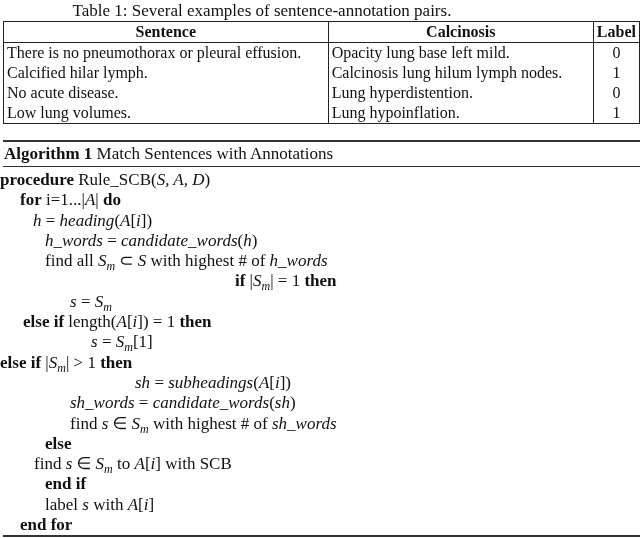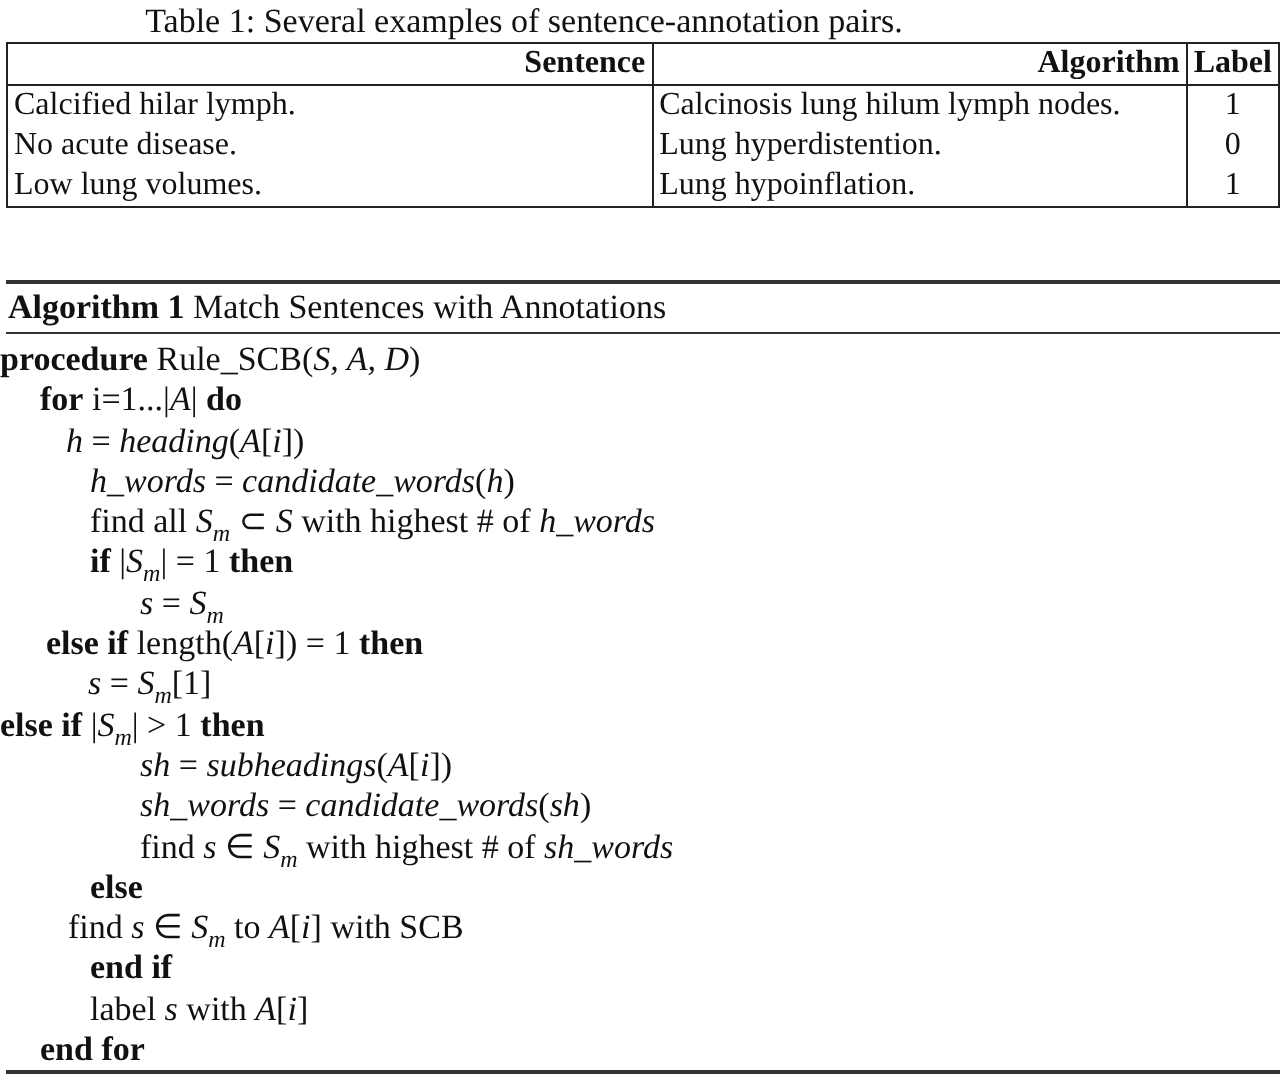--- a/index.html
+++ b/index.html
@@ -5,21 +5,21 @@
   html, body { margin:0; padding:0; background:#fff; }
   body { width:640px; height:538px; position:relative; overflow:hidden;
          font-family:"DejaVu Serif","Liberation Serif",serif; color:#111; }
   .caption { position:absolute; left:0; top:0; width:524px; text-align:center;
              font-size:17px; line-height:22px; font-family:"Liberation Serif",serif; }
   table.t1 { position:absolute; left:3px; top:21px; border-collapse:collapse;
              font-family:"Liberation Serif",serif; font-size:16px; }
   table.t1 td, table.t1 th { border-left:1px solid #222; border-right:1px solid #222;
              padding:0 3px; height:20px; line-height:20px; white-space:nowrap; }
   table.t1 { border:1px solid #222; }
-  table.t1 thead th { border-bottom:1px solid #222; text-align:right; font-weight:bold; }
+  table.t1 thead th { border-bottom:1px solid #222; text-align:center; font-weight:bold; }
   table.t1 th.lab, table.t1 td.lab { text-align:center; }
   table.t1 col.c1 { width:327px; } table.t1 col.c2 { width:268px; } table.t1 col.c3 { width:40px; }
   .rule { position:absolute; left:3px; width:637px; background:#333; }
   .algo-title { position:absolute; left:4px; top:143px; font-size:17px; line-height:22px;
                 font-family:"Liberation Serif",serif; white-space:nowrap; }
   .algo-title b { font-weight:bold; }
   .lines { position:absolute; left:0; top:170px; font-family:"Liberation Serif",serif; font-size:17px; }
   .ln { height:20.3px; line-height:20px; white-space:nowrap; }
   .kw { font-weight:bold; }
   .m { font-style:italic; }
@@ -31,25 +31,30 @@
 
 <table class="t1">
   <colgroup>
       <col class="c1">
       <col class="c2">
       <col class="c3">
     </colgroup>
   <thead>
     <tr>
       <th>Sentence</th>
-      <th>Algorithm</th>
+      <th>Calcinosis</th>
       <th class="lab">Label</th>
     </tr>
   </thead>
   <tbody>
+    <tr>
+      <td>There is no pneumothorax or pleural effusion.</td>
+      <td>Opacity lung base left mild.</td>
+      <td class="lab">0</td>
+    </tr>
     <tr>
       <td>Calcified hilar lymph.</td>
       <td>Calcinosis lung hilum lymph nodes.</td>
       <td class="lab">1</td>
     </tr>
     <tr>
       <td>No acute disease.</td>
       <td>Lung hyperdistention.</td>
       <td class="lab">0</td>
     </tr>
@@ -67,26 +72,26 @@
   <span>Match Sentences with Annotations</span>
 </div>
 <div class="rule" style="top:166px;height:1px;"></div>
 
 <div class="lines" id="algo-lines">
     <div class="ln" style="padding-left: 0px;"><span class="kw">procedure</span><span> Rule_SCB(</span><span class="m">S, A, D</span><span>)</span></div>
     <div class="ln" style="padding-left: 20px;"><span class="kw">for</span><span> i=1...|</span><span class="m">A</span><span>| </span><span class="kw">do</span></div>
     <div class="ln" style="padding-left: 33px;"><span class="m">h</span><span> = </span><span class="m">heading</span><span>(</span><span class="m">A</span><span>[</span><span class="m">i</span><span>])</span></div>
     <div class="ln" style="padding-left: 45px;"><span class="m">h_words</span><span> = </span><span class="m">candidate_words</span><span>(</span><span class="m">h</span><span>)</span></div>
     <div class="ln" style="padding-left: 45px;"><span>find all </span><span class="m">S</span><sub class="m" style="font-size: 12px;">m</sub><span> ⊂ </span><span class="m">S</span><span> with highest # of </span><span class="m">h_words</span></div>
-    <div class="ln" style="padding-left: 45px;"><span class="kw">if</span><span> |</span><span class="m">S</span><sub class="m" style="font-size: 12px;">m</sub><span>| = 1 </span><span class="kw">then</span></div>
+    <div class="ln" style="padding-left: 45px; text-align: right;"><span class="kw">if</span><span> |</span><span class="m">S</span><sub class="m" style="font-size: 12px;">m</sub><span>| = 1 </span><span class="kw">then</span></div>
     <div class="ln" style="padding-left: 70px;"><span class="m">s</span><span> = </span><span class="m">S</span><sub class="m" style="font-size: 12px;">m</sub></div>
     <div class="ln" style="padding-left: 23px;"><span class="kw">else if</span><span> length(</span><span class="m">A</span><span>[</span><span class="m">i</span><span>]) = 1 </span><span class="kw">then</span></div>
-    <div class="ln" style="padding-left: 44px;"><span class="m">s</span><span> = </span><span class="m">S</span><sub class="m" style="font-size: 12px;">m</sub><span>[1]</span></div>
+    <div class="ln" style="padding-left: 44px; margin-left: 47px;"><span class="m">s</span><span> = </span><span class="m">S</span><sub class="m" style="font-size: 12px;">m</sub><span>[1]</span></div>
     <div class="ln" style=""><span class="kw">else if</span><span> |</span><span class="m">S</span><sub class="m" style="font-size: 12px;">m</sub><span>| &gt; 1 </span><span class="kw">then</span></div>
-    <div class="ln" style="padding-left: 70px;"><span class="m">sh</span><span> = </span><span class="m">subheadings</span><span>(</span><span class="m">A</span><span>[</span><span class="m">i</span><span>])</span></div>
+    <div class="ln" style="padding-left: 91px; margin-left: 44px;"><span class="m">sh</span><span> = </span><span class="m">subheadings</span><span>(</span><span class="m">A</span><span>[</span><span class="m">i</span><span>])</span></div>
     <div class="ln" style="padding-left: 70px;"><span class="m">sh_words</span><span> = </span><span class="m">candidate_words</span><span>(</span><span class="m">sh</span><span>)</span></div>
     <div class="ln" style="padding-left: 70px;"><span>find </span><span class="m">s</span><span> ∈ </span><span class="m">S</span><sub class="m" style="font-size: 12px;">m</sub><span> with highest # of </span><span class="m">sh_words</span></div>
     <div class="ln" style="padding-left: 45px;"><span class="kw">else</span></div>
     <div class="ln" style="padding-left: 34px;"><span>find </span><span class="m">s</span><span> ∈ </span><span class="m">S</span><sub class="m" style="font-size: 12px;">m</sub><span> to </span><span class="m">A</span><span>[</span><span class="m">i</span><span>] with SCB</span></div>
     <div class="ln" style="padding-left: 45px;"><span class="kw">end if</span></div>
     <div class="ln" style="padding-left: 45px;"><span>label </span><span class="m">s</span><span> with </span><span class="m">A</span><span>[</span><span class="m">i</span><span>]</span></div>
     <div class="ln" style="padding-left: 20px;"><span class="kw">end for</span></div>
   </div>
 
 <div class="rule" style="top:535px;height:2px;"></div>

